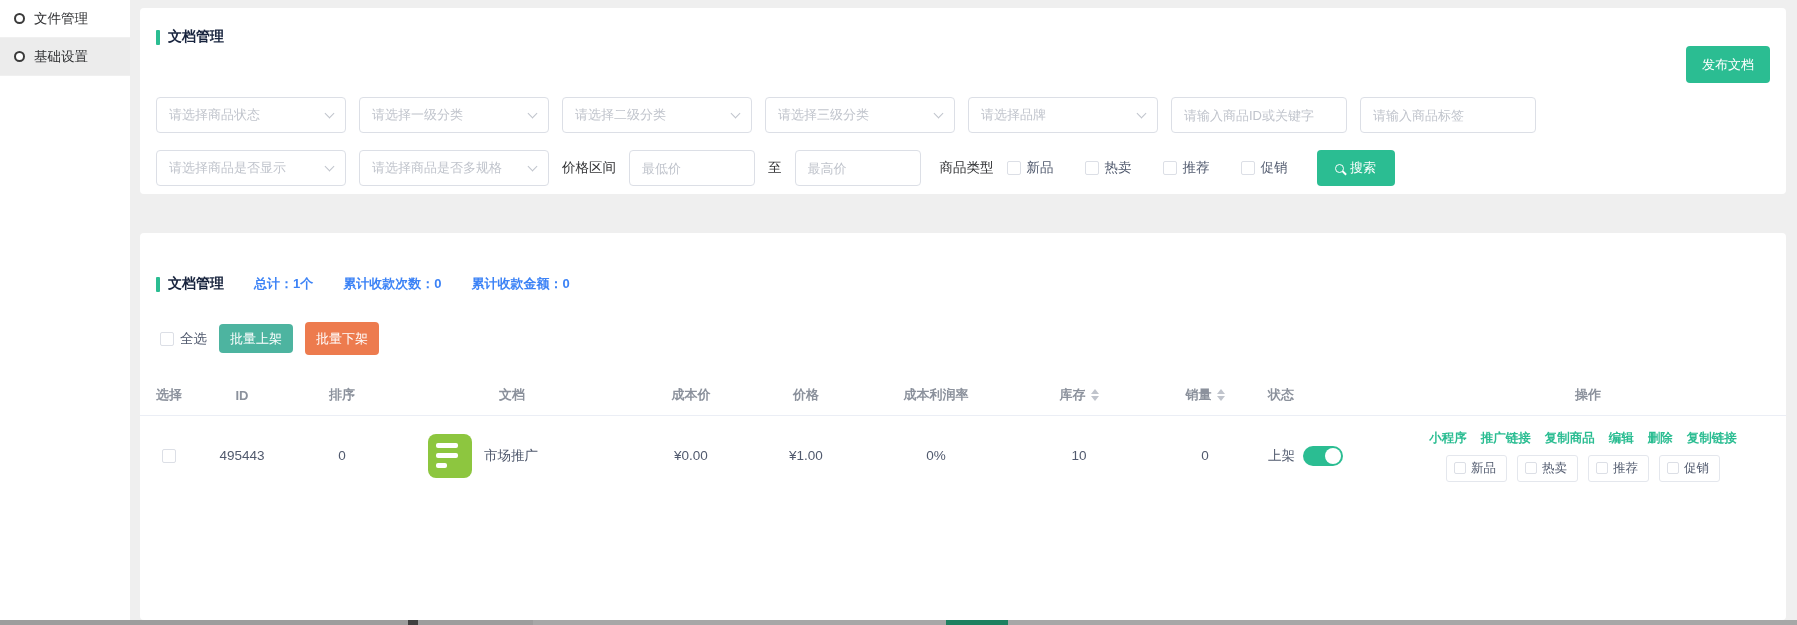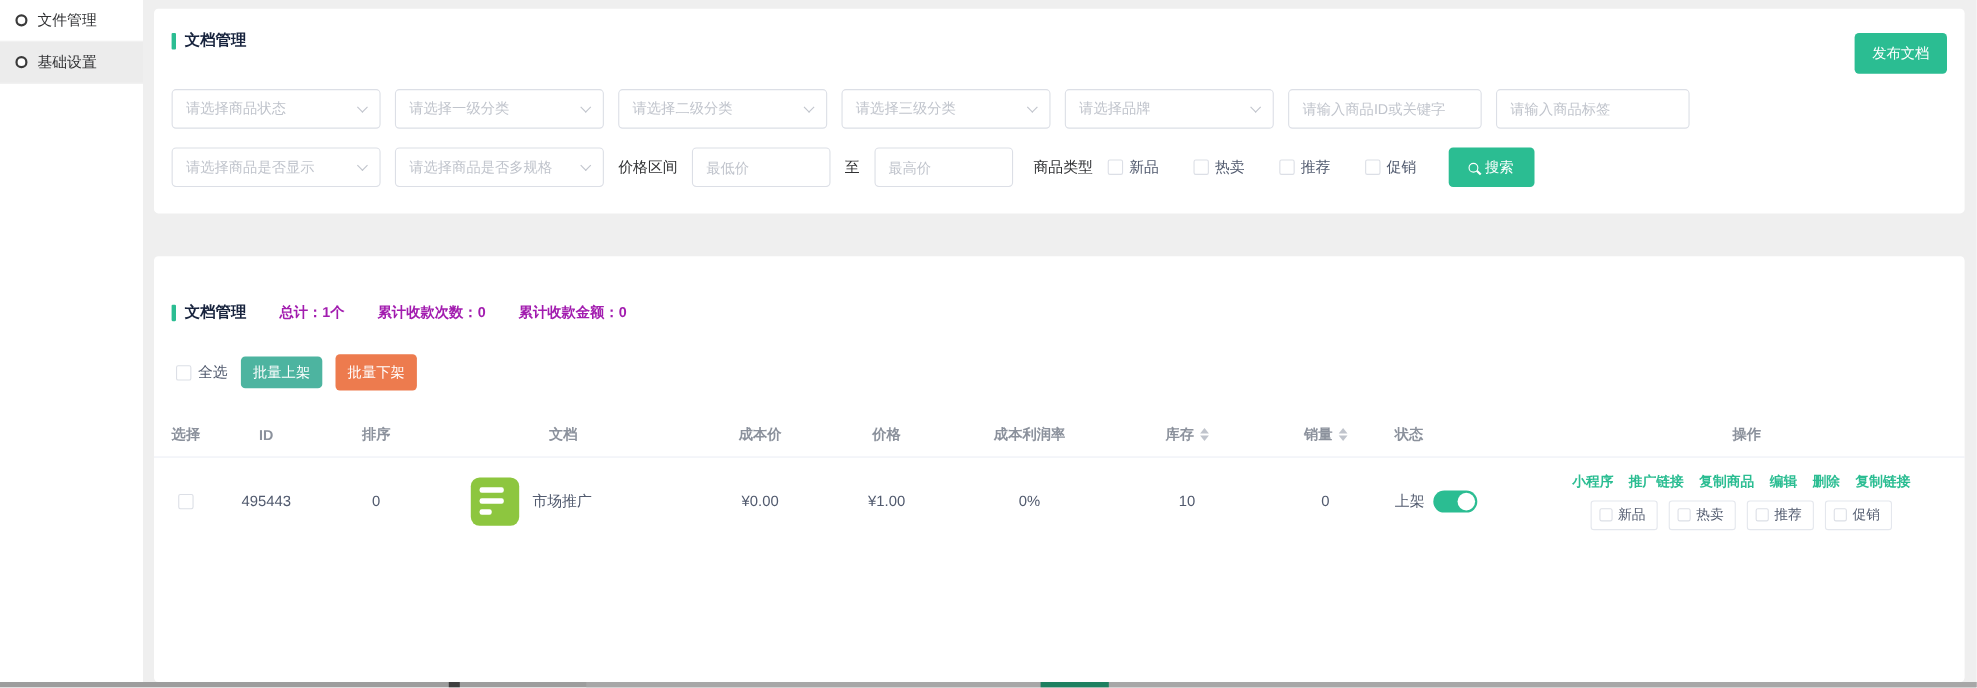--- a/index.html
+++ b/index.html
@@ -36,21 +36,21 @@
   .panel-title {
     display:flex; align-items:center; gap:8px;
     font-weight:bold; font-size:14px; color:#17233d;
   }
   .green-bar { width:4px; height:15px; background:#2bbd92; border-radius:1px; }
   .panel-top .title-row { padding:20px 16px 0 16px; display:flex; justify-content:space-between; align-items:flex-start; }
   .btn {
     border:none; border-radius:4px; color:#fff; cursor:pointer;
     font-size:13px; font-family:inherit; display:inline-flex; align-items:center; justify-content:center; gap:6px;
   }
-  .btn-publish { background:#2bbd92; width:84px; height:37px; margin-top:2px; }
+  .btn-publish { background:#2bbd92; width:84px; height:37px; margin-top:18px; }
   
   .filters { padding:14px 16px 0 16px; display:flex; flex-wrap:wrap; gap:13px; align-items:center; }
   .filters.row2 { padding-top:17px; }
   .sel, .inp {
     height:36px; border:1px solid #dcdfe6; border-radius:4px; background:#fff;
     display:flex; align-items:center; padding:0 12px; color:#c0c4cc; font-size:13px;
   }
   .sel { width:190px; justify-content:space-between; cursor:pointer; }
   .inp { width:176px; }
   .inp input {
@@ -70,21 +70,21 @@
   .btn-search { background:#2bbd92; width:78px; height:36px; }
   .mag {
     width:9px; height:9px; border:1.5px solid #fff; border-radius:50%; position:relative; flex:0 0 auto;
   }
   .mag::after {
     content:""; position:absolute; width:5px; height:1.5px; background:#fff;
     right:-4px; bottom:-2px; transform:rotate(45deg);
   }
   
   .list-head { padding:42px 16px 0 16px; display:flex; align-items:center; gap:30px; }
-  .stat { font-weight:bold; color:#a21caf; font-size:13px; }
+  .stat { font-weight:bold; color:#3b82f6; font-size:13px; }
   .batch-row { padding:29px 16px 0 20px; display:flex; align-items:center; gap:12px; }
   .btn-batch-on { background:#4db4a0; width:74px; height:29px; }
   .btn-batch-off { background:#ed7b4e; width:74px; height:33px; }
   
   .tbl { margin-top:20px; }
   .tr { display:flex; align-items:center; }
   .th-row { height:40px; color:#8b919c; font-weight:bold; font-size:13px; }
   .td, .th { display:flex; align-items:center; justify-content:center; text-align:center; }
   .c-sel   { width:58px; }
   .c-id    { width:88px; }

